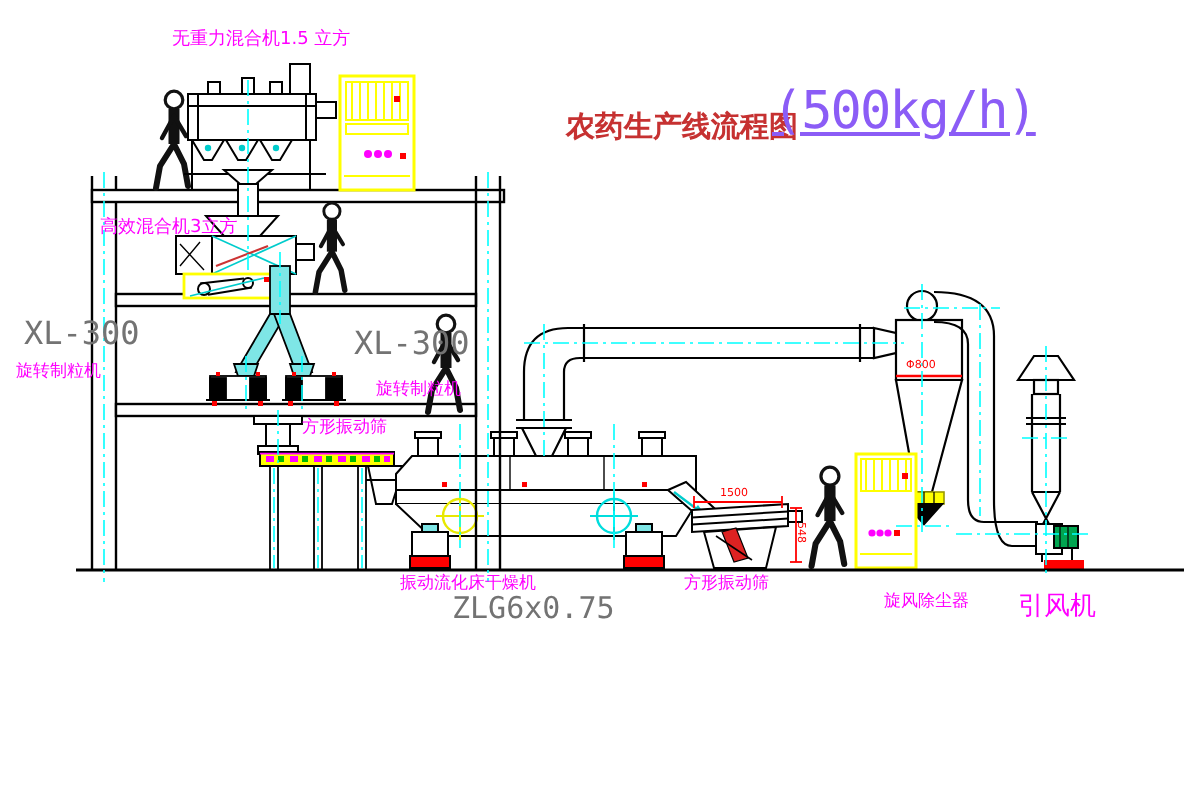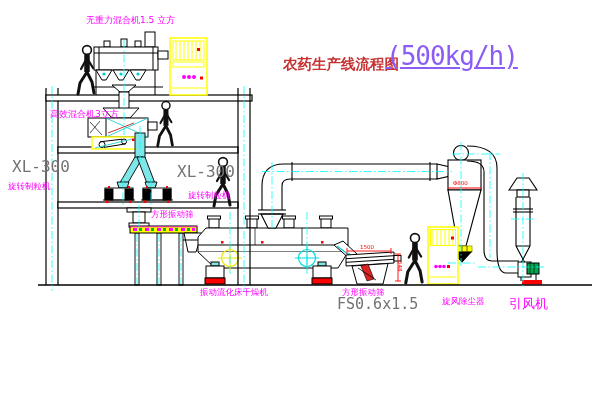--- a/index.html
+++ b/index.html
@@ -332,23 +332,23 @@
 <div class="lbl" style="left:50px;top:110px;font-size:9px">高效混合机3立方</div>
 
 <div class="model" style="left:12px;top:159px;font-size:16px">XL-300</div>
 <div class="lbl" style="left:8px;top:182px;font-size:8.5px">旋转制粒机</div>
 <div class="model" style="left:177px;top:164px;font-size:16px">XL-300</div>
 <div class="lbl" style="left:188px;top:191px;font-size:8.5px">旋转制粒机</div>
 
 <div class="lbl" style="left:151px;top:210px;font-size:8.5px">方形振动筛</div>
 
 <div class="lbl" style="left:200px;top:288px;font-size:8.5px">振动流化床干燥机</div>
+<div class="model" style="left:226px;top:297px;font-size:15px">ZLG6x0.75</div>
 
 <div class="lbl" style="left:342px;top:288px;font-size:8.5px">方形振动筛</div>
-<div class="model" style="left:337px;top:297px;font-size:15px">FS0.6x1.5</div>
 
 <div class="lbl" style="left:442px;top:297px;font-size:8.5px">旋风除尘器</div>
 <div class="lbl" style="left:509px;top:297px;font-size:13px">引风机</div>
 
 <div class="dim" style="left:360px;top:244.5px;font-size:5.5px">1500</div>
 <div class="dim rot90" style="left:402px;top:261px;font-size:5.5px">548</div>
 <div class="dim" style="left:453px;top:181px;font-size:5.5px">Φ800</div>
 
 </div>
 

